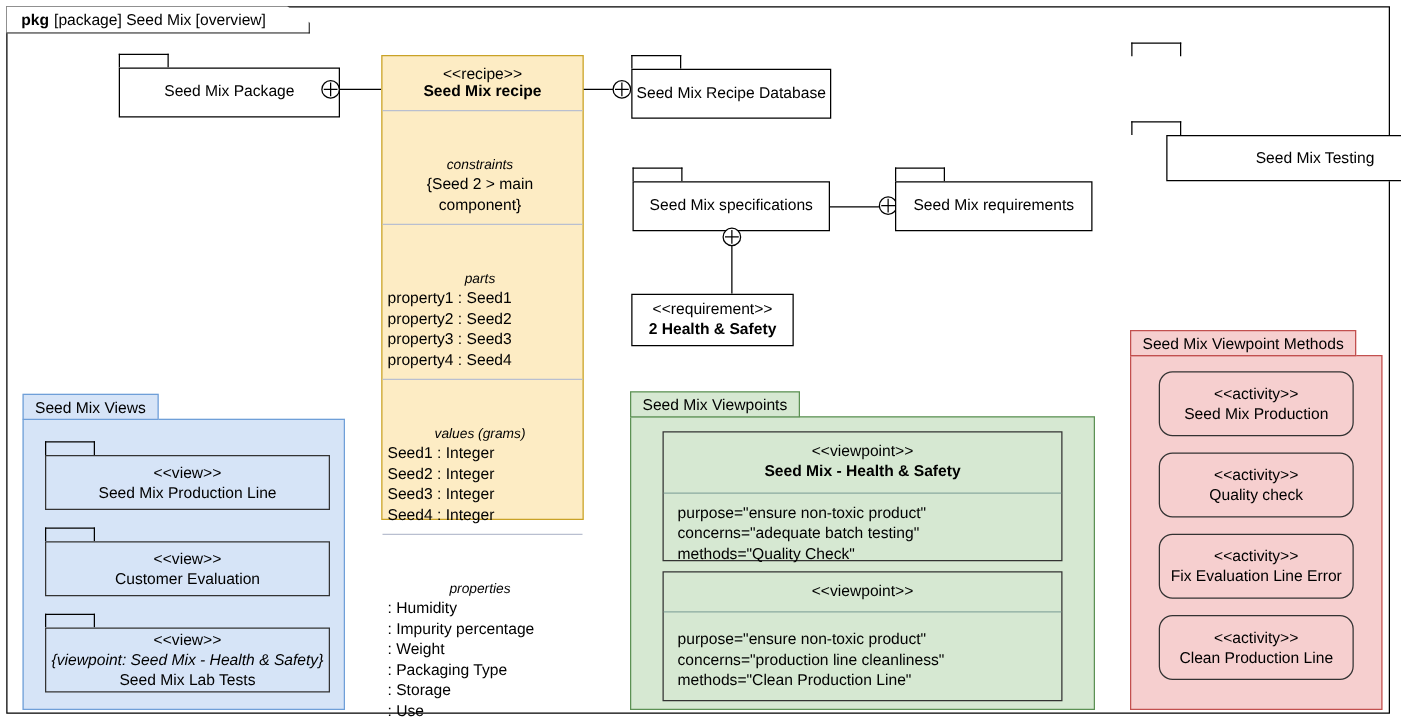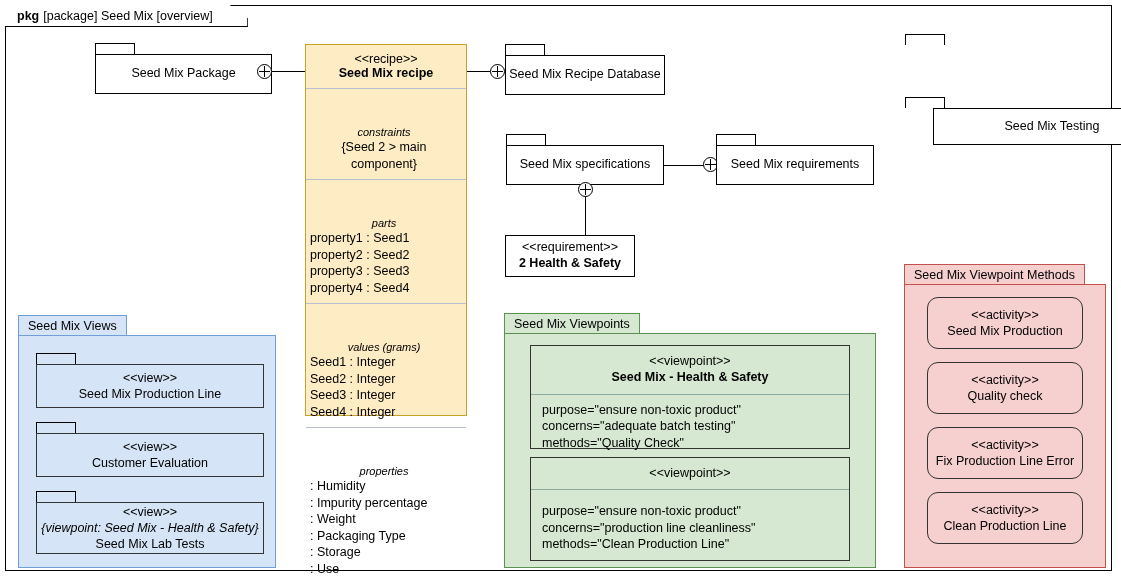--- a/index.html
+++ b/index.html
@@ -399,21 +399,21 @@
       <span class="nm">Seed Mix Production</span>
     </div>
 
     <div class="actnode" style="left:23px; top:98px; width:156px; height:52px;">
       <span class="stereo">&lt;&lt;activity&gt;&gt;</span>
       <span class="nm">Quality check</span>
     </div>
 
     <div class="actnode" style="left:23px; top:163px; width:156px; height:52px;">
       <span class="stereo">&lt;&lt;activity&gt;&gt;</span>
-      <span class="nm">Fix Production Line Error</span>
+      <span class="nm">Fix Evaluation Line Error</span>
     </div>
 
     <div class="actnode" style="left:23px; top:228px; width:156px; height:52px;">
       <span class="stereo">&lt;&lt;activity&gt;&gt;</span>
       <span class="nm">Clean Production Line</span>
     </div>
   </div>
 
 </div>
 

